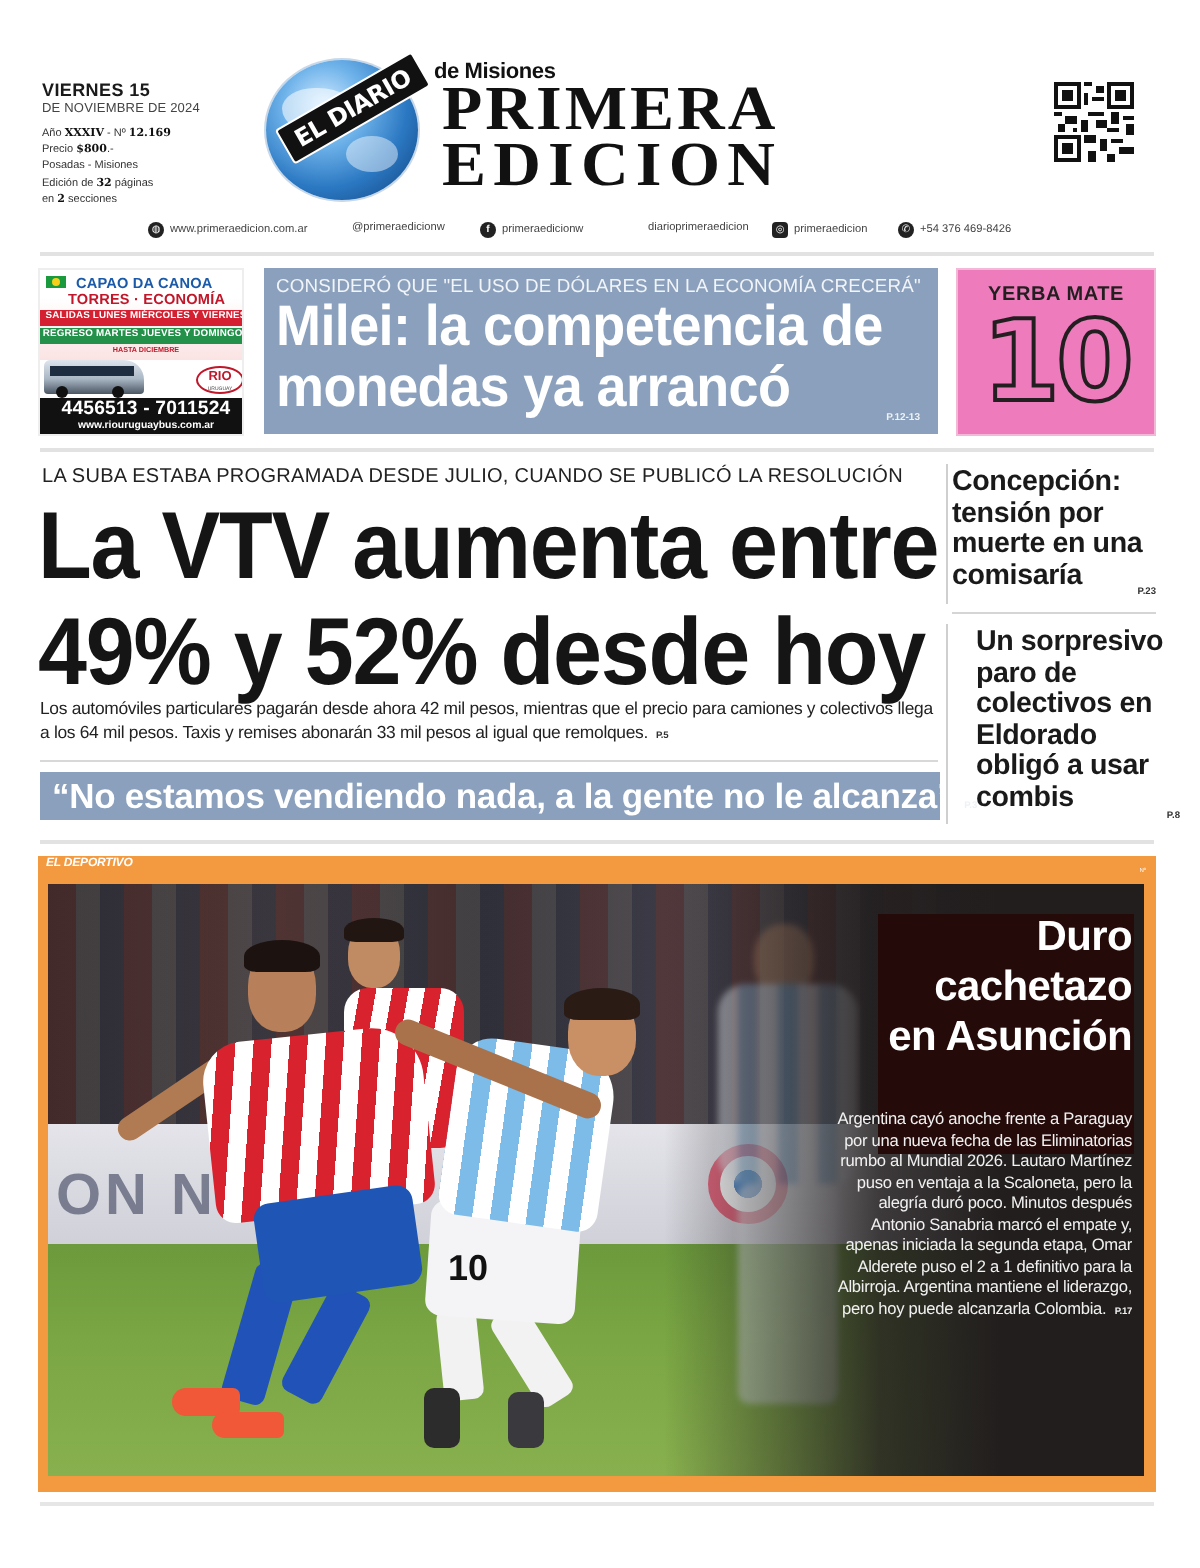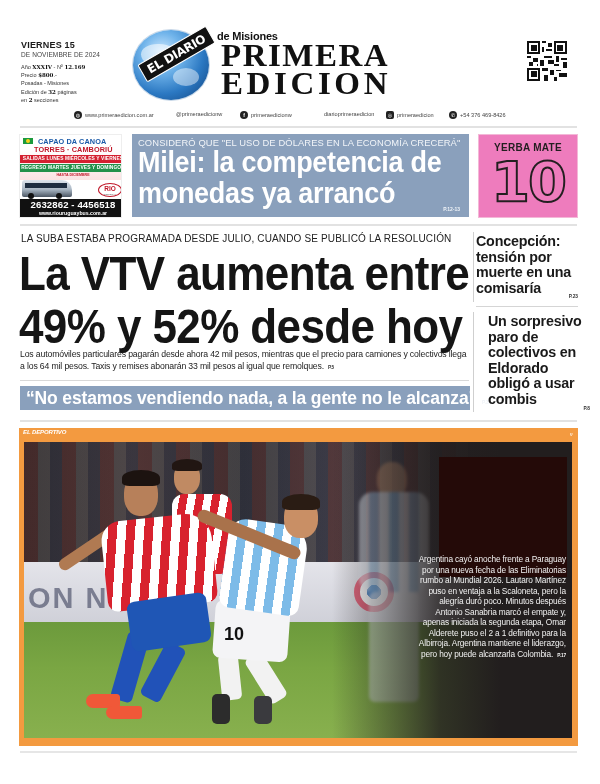--- a/index.html
+++ b/index.html
@@ -231,31 +231,31 @@
     <span class="soc-ic">✆</span>
     <span>+54 376 469-8426</span>
   </div>
 </div>
 <div class="rule" style="top:126px"></div>
 
 <div class="ad-bus">
   <div class="ad-top"></div>
   <div class="ad-flag"></div>
   <div class="ad-t1">CAPAO DA CANOA</div>
-  <div class="ad-t2">TORRES · CAMBORIÚ</div>
+  <div class="ad-t2">TORRES · ECONOMÍA</div>
   <div class="ad-strip ad-s1">SALIDAS LUNES MIÉRCOLES Y VIERNES</div>
   <div class="ad-strip ad-s2">REGRESO MARTES JUEVES Y DOMINGOS</div>
   <div class="ad-until">HASTA DICIEMBRE</div>
   <div class="ad-busimg"></div>
   <div class="ad-rio">
     <span>RIO</span>
     <small>URUGUAY</small>
   </div>
   <div class="ad-black">
-    <div class="ad-phone">2632862 - 4456518</div>
+    <div class="ad-phone">4456513 - 7011524</div>
     <div class="ad-url">www.riouruguaybus.com.ar</div>
   </div>
 </div>
 
 <article class="lead-blue">
   <div class="kicker-w">CONSIDERÓ QUE "EL USO DE DÓLARES EN LA ECONOMÍA CRECERÁ"</div>
   <div class="lead-head">
     <div>Milei: la competencia de</div>
     <div>monedas ya arrancó</div>
   </div>
@@ -339,16 +339,21 @@
     <div class="p-body pl3-num">10</div>
     <div class="p-body pl3-shirt"></div>
     <div class="p-body pl1-arm2"></div>
     <div class="p-body pl3-head"></div>
     <div class="p-body pl3-hair"></div>
 
     <div class="fade"></div>
     <div class="title-box"></div>
   </div>
 
+  <h2 class="sport-title">
+    <div>Duro</div>
+    <div>cachetazo</div>
+    <div>en Asunción</div>
+  </h2>
   <p class="sport-body"><span>Argentina cayó anoche frente a Paraguay por una nueva fecha de las Eliminatorias rumbo al Mundial 2026. Lautaro Martínez puso en ventaja a la Scaloneta, pero la alegría duró poco. Minutos después Antonio Sanabria marcó el empate y, apenas iniciada la segunda etapa, Omar Alderete puso el 2 a 1 definitivo para la Albirroja. Argentina mantiene el liderazgo, pero hoy puede alcanzarla Colombia.</span> <span class="sport-pref">P.17</span></p>
 </section>
 
 <div class="rule-bottom"></div>
 
 </body></html>

